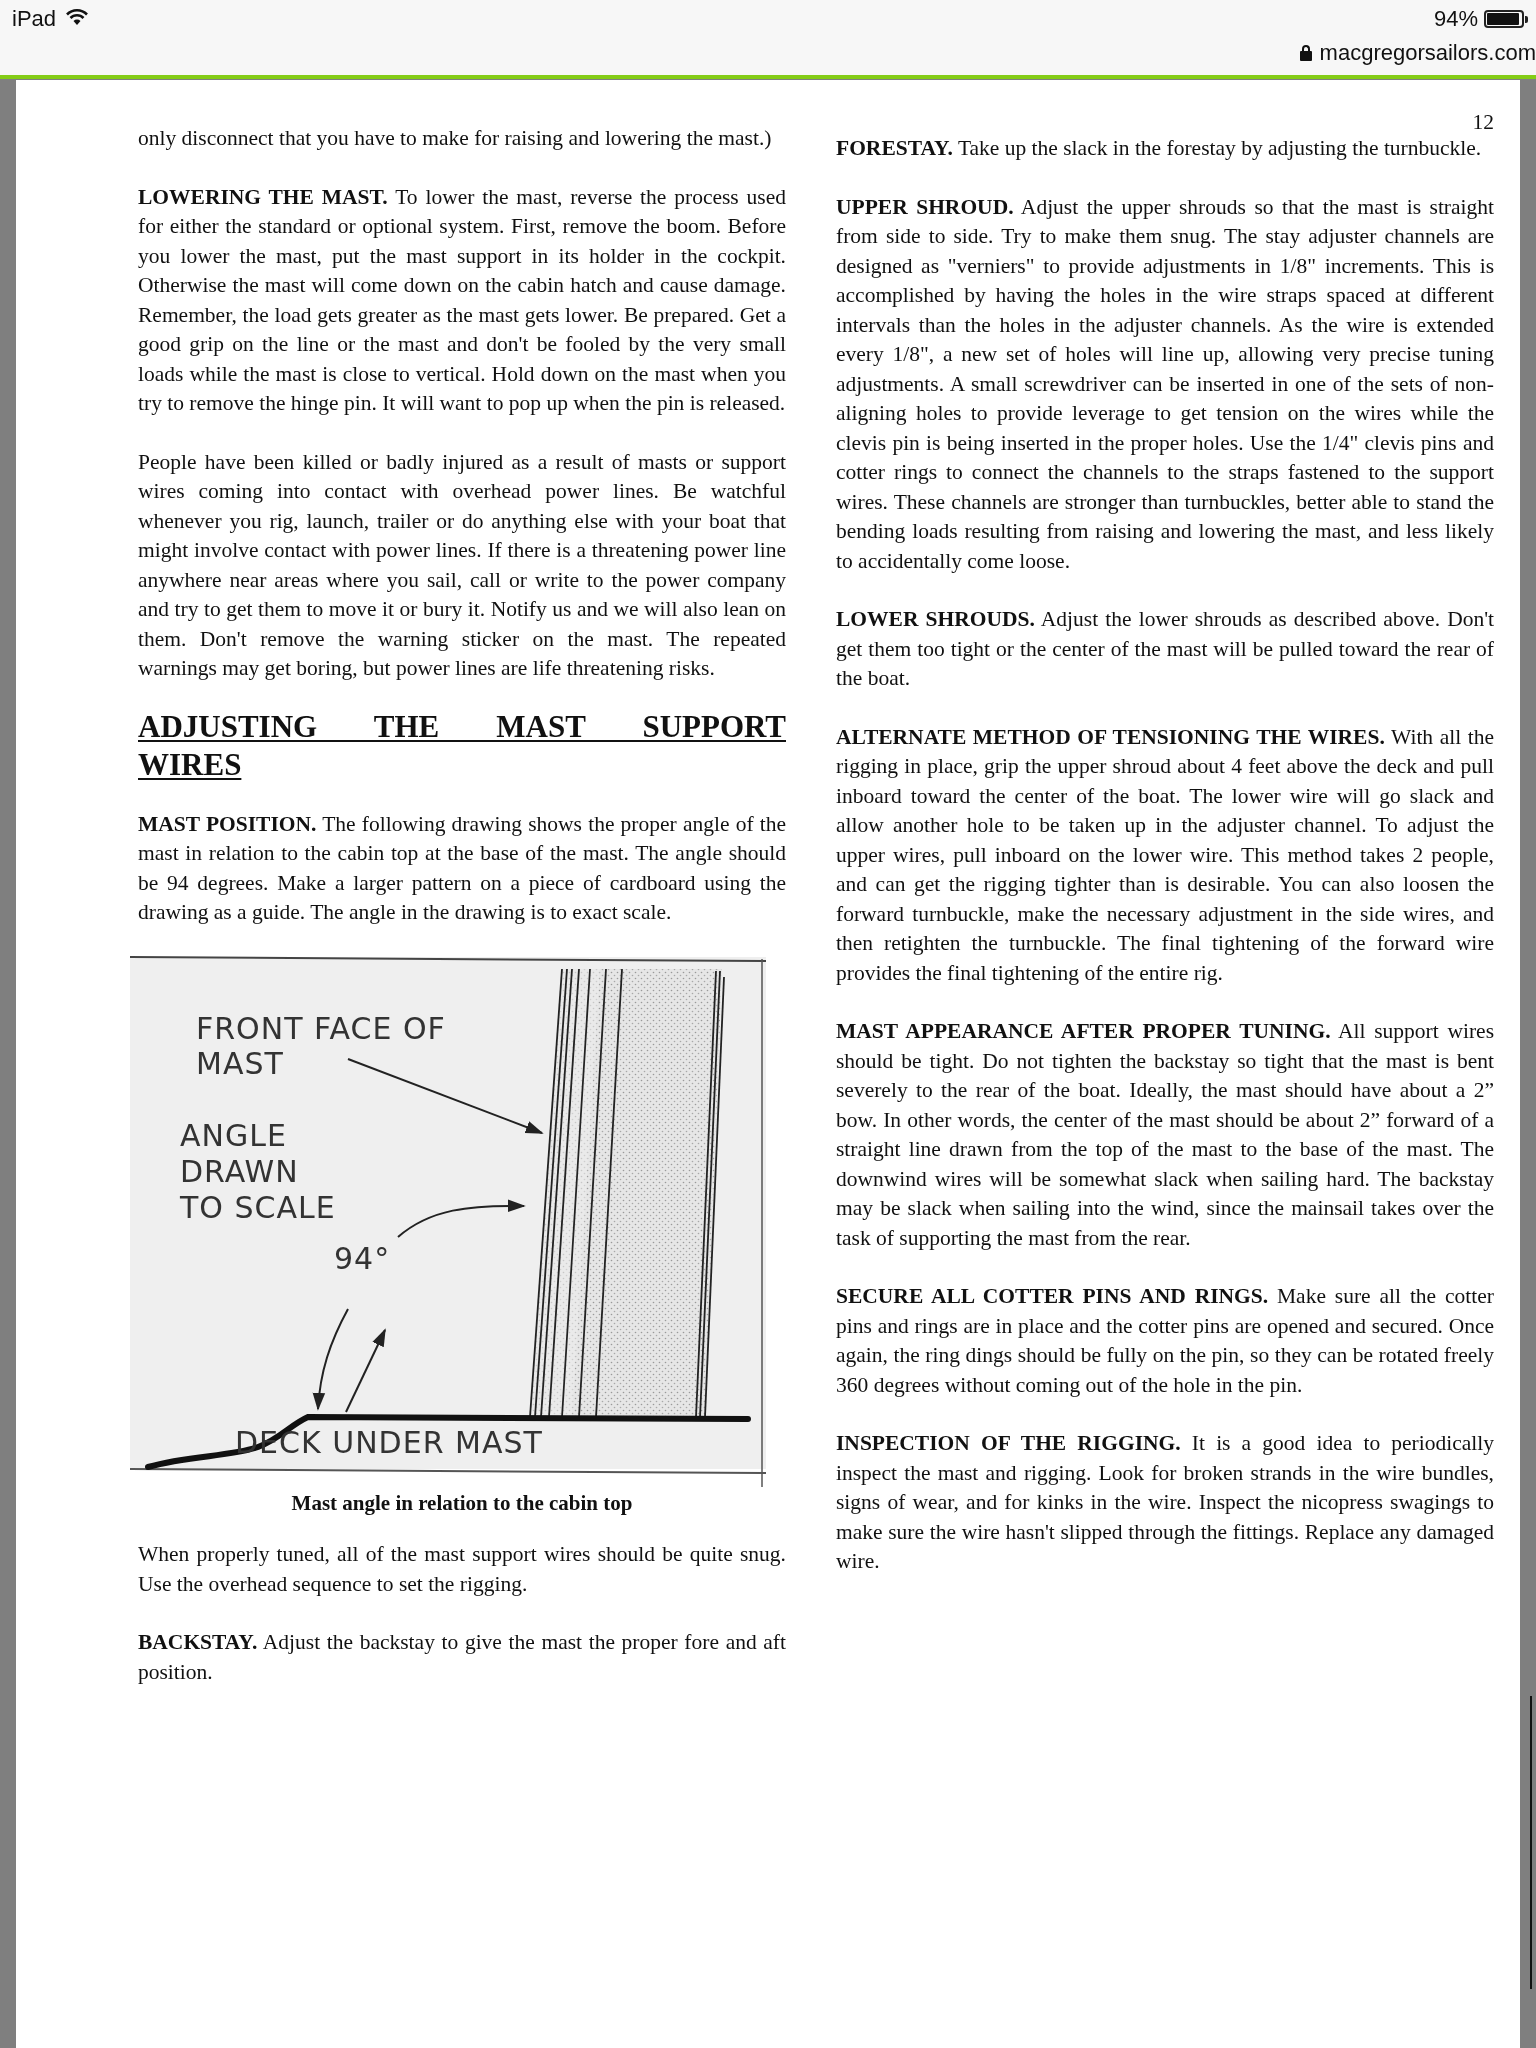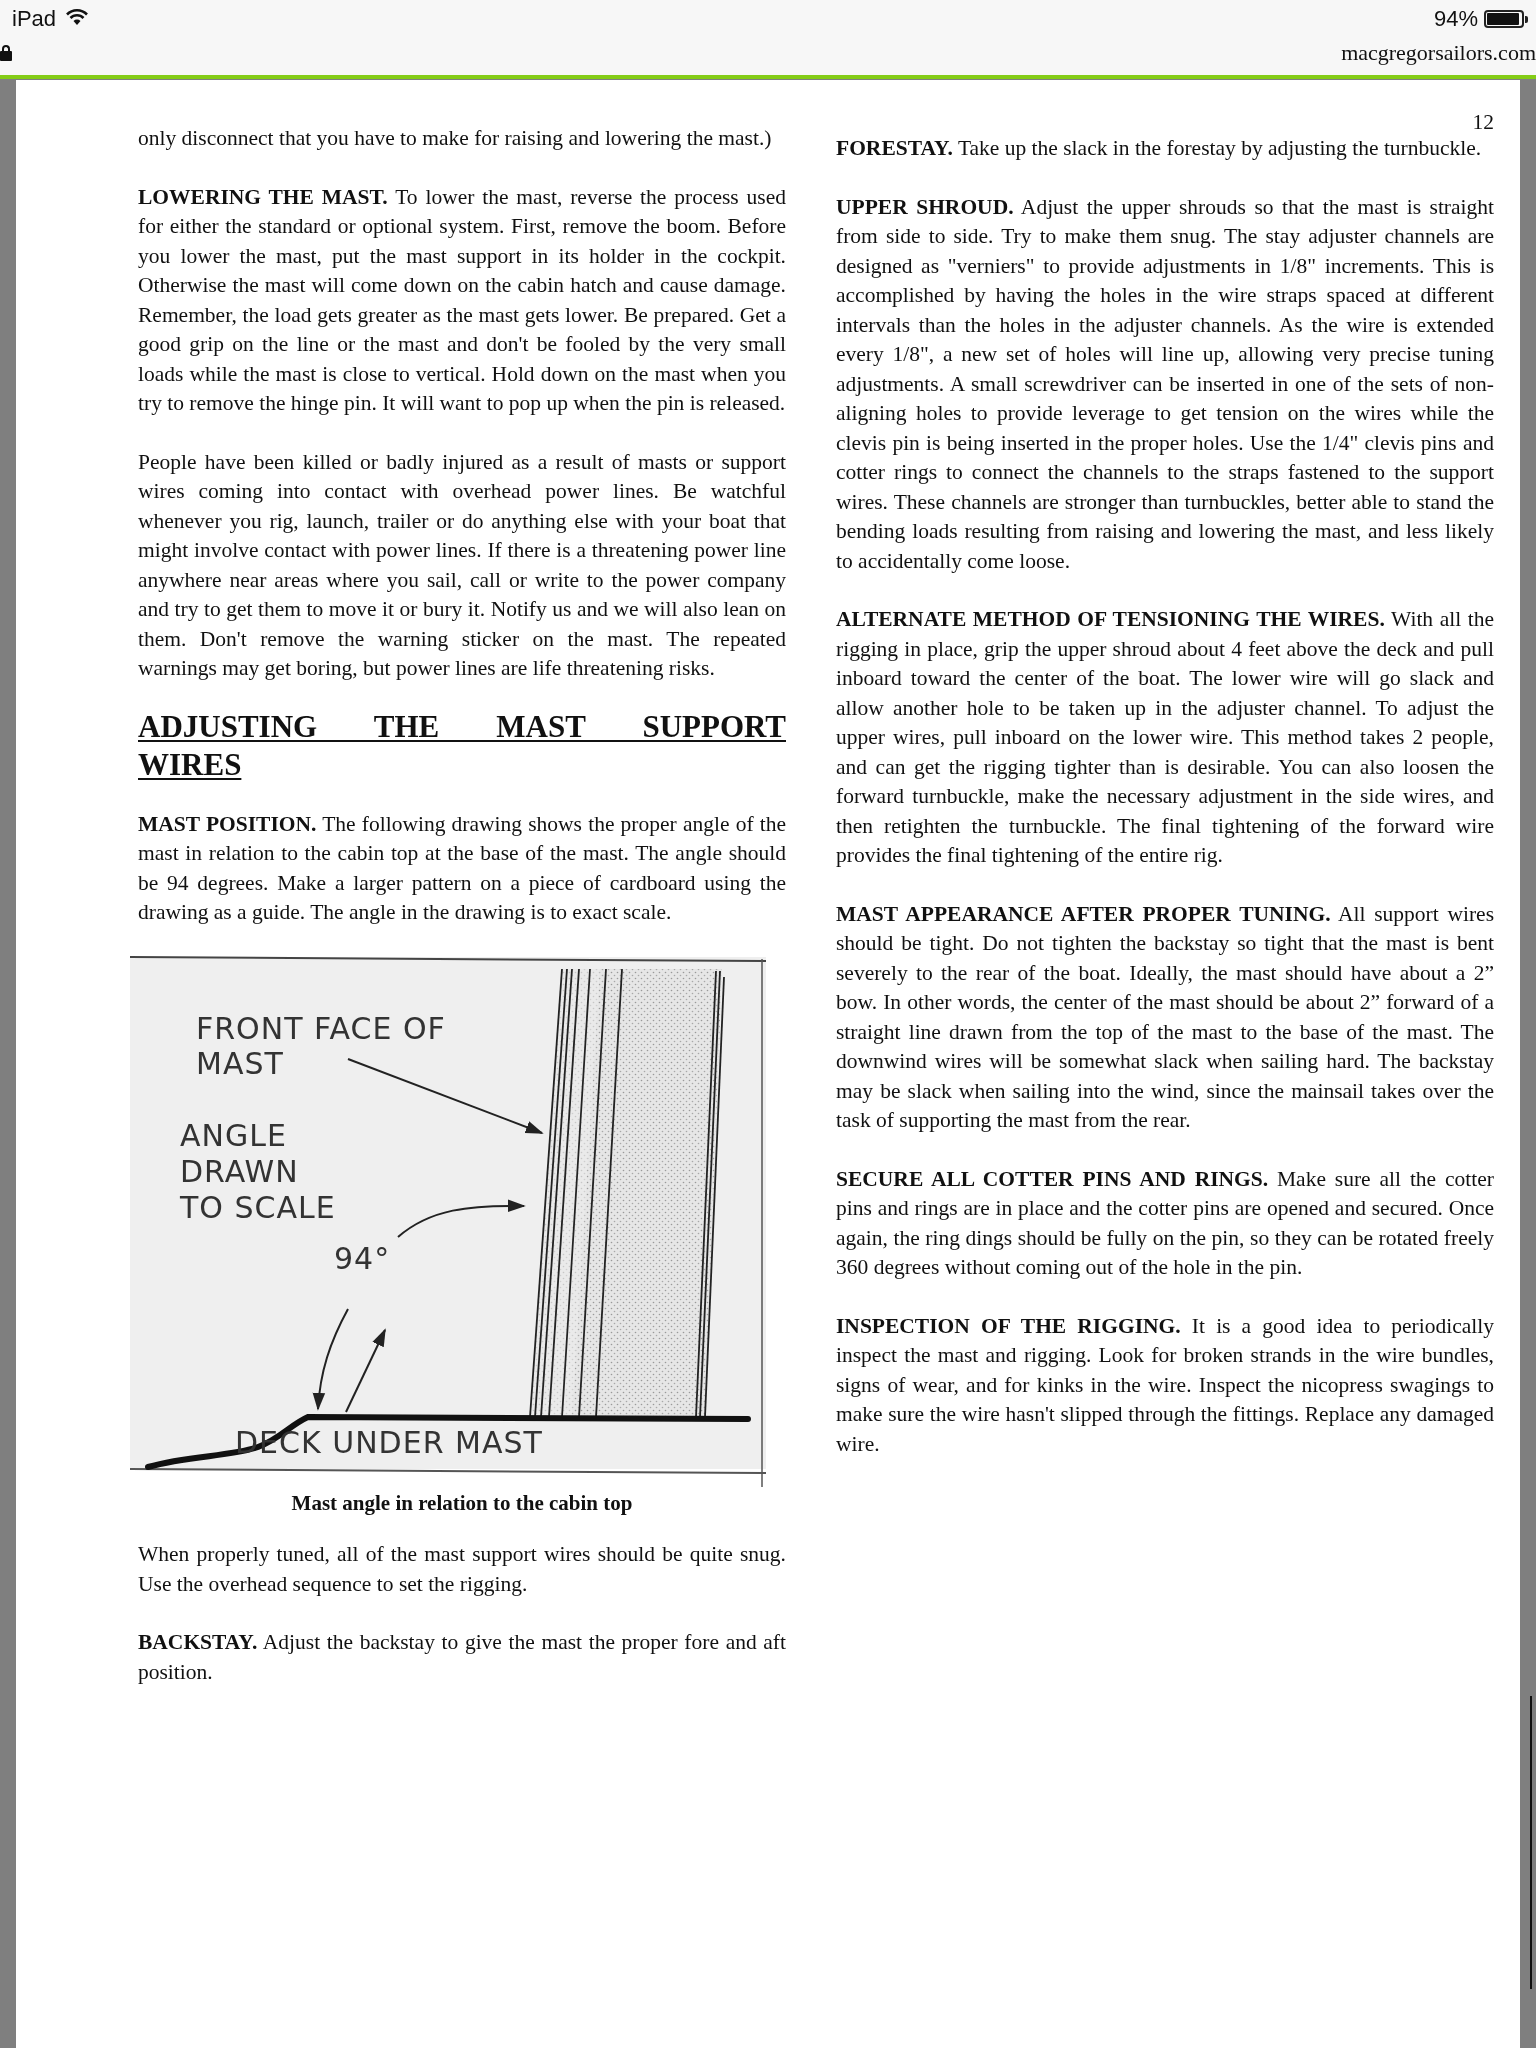--- a/index.html
+++ b/index.html
@@ -7,21 +7,21 @@
   body { position: relative; font-family: "Liberation Serif", serif; color: #111; }
 
   
   .chrome { position: absolute; left: 0; top: 0; width: 1536px; height: 79px; background: #f7f7f7; border-bottom: 4px solid #84cc16; font-family: "Liberation Sans", sans-serif; color: #111; }
   .sb-left { position: absolute; left: 12px; top: 6px; font-size: 22px; display: flex; align-items: center; gap: 10px; }
   .sb-center { position: absolute; left: 0; right: 0; top: 6px; text-align: center; font-size: 22px; font-weight: 600; }
   .sb-right { position: absolute; right: 12px; top: 6px; font-size: 22px; display: flex; align-items: center; gap: 6px; }
   .battery { width: 40px; height: 18px; border: 2px solid #222; border-radius: 4px; padding: 1px; position: relative; }
   .battery .fill { width: 94%; height: 100%; background: #111; border-radius: 1px; }
   .battery::after { content: ""; position: absolute; right: -6px; top: 4px; width: 3px; height: 7px; background: #222; border-radius: 0 2px 2px 0; }
-  .urlbar { position: absolute; left: 0; right: 0; top: 40px; text-align: center; font-size: 22px; display: flex; justify-content: space-between; align-items: center; gap: 8px; font-family: Liberation Serif, serif; }
+  .urlbar { position: absolute; left: 0; right: 0; top: 40px; text-align: center; font-size: 22px; display: flex; justify-content: flex-end; align-items: center; gap: 8px; }
   .lock { width: 12px; height: 16px; position: relative; display: inline-block; }
   .lock::before { content: ""; position: absolute; left: 2px; top: 0; width: 8px; height: 9px; border: 2px solid #111; border-bottom: none; border-radius: 5px 5px 0 0; box-sizing: border-box; }
   .lock::after { content: ""; position: absolute; left: 0; top: 6px; width: 12px; height: 10px; background: #111; border-radius: 1px; }
 
   
   .page { position: absolute; left: 16px; top: 80px; width: 1504px; height: 1968px; background: #ffffff; }
   .col { position: absolute; font-size: 21.5px; line-height: 29.5px; text-align: justify; }
   .col-left { left: 122px; top: 44px; width: 648px; }
   .col-right { left: 820px; top: 30px; width: 658px; }
   .para { margin-bottom: 29px; }
@@ -132,20 +132,21 @@
     <p class="para"><b>BACKSTAY.</b><span> Adjust the backstay to give the mast the proper fore and aft position.</span></p>
   </div>
 
   <div class="col col-right">
     <div class="pagenum">12</div>
 
     <p class="para"><b>FORESTAY.</b><span> Take up the slack in the forestay by adjusting the turnbuckle.</span></p>
 
     <p class="para"><b>UPPER SHROUD.</b><span> Adjust the upper shrouds so that the mast is straight from side to side.  Try to make them snug.  The stay adjuster channels are designed as "verniers" to provide adjustments in 1/8" increments.  This is accomplished by having the holes in the wire straps spaced at different intervals than the holes in the adjuster channels.  As the wire is extended every 1/8", a new set of holes will line up, allowing very precise tuning adjustments.  A small screwdriver can be inserted in one of the sets of non-aligning holes to provide leverage to get tension on the wires while the clevis pin is being inserted in the proper holes.  Use the 1/4" clevis pins and cotter rings to connect the channels to the straps fastened to the support wires.  These channels are stronger than turnbuckles, better able to stand the bending loads resulting from raising and lowering the mast, and less likely to accidentally come loose.</span></p>
 
+    <p class="para"><b>LOWER SHROUDS.</b><span> Adjust the lower shrouds as described above.  Don't get them too tight or the center of the mast will be pulled toward the rear of the boat.</span></p>
 
     <p class="para"><b>ALTERNATE METHOD OF TENSIONING THE WIRES.</b><span> With all the rigging in place, grip the upper shroud about 4 feet above the deck and pull inboard toward the center of the boat.  The lower wire will go slack and allow another hole to be taken up in the adjuster channel.  To adjust the upper wires, pull inboard on the lower wire.  This method takes 2 people, and can get the rigging tighter than is desirable.  You can also loosen the forward turnbuckle, make the necessary adjustment in the side wires, and then retighten the turnbuckle.  The final tightening of the forward wire provides the final tightening of the entire rig.</span></p>
 
     <p class="para"><b>MAST APPEARANCE AFTER PROPER TUNING.</b><span> All support wires should be tight.  Do not tighten the backstay so tight that the mast is bent severely to the rear of the boat. Ideally, the mast should have about a 2” bow.  In other words, the center of the mast should be about 2” forward of a straight line drawn from the top of the mast to the base of the mast. The downwind wires will be somewhat slack when sailing hard.  The backstay may be slack when sailing into the wind, since the mainsail takes over the task of supporting the mast from the rear.</span></p>
 
     <p class="para"><b>SECURE ALL COTTER PINS AND RINGS.</b><span> Make sure all the cotter pins and rings are in place and the cotter pins are opened and secured.  Once again, the ring dings should be fully on the pin, so they can be rotated freely 360 degrees without coming out of the hole in the pin.</span></p>
 
     <p class="para"><b>INSPECTION OF THE RIGGING.</b><span> It is a good idea to periodically inspect the mast and rigging.  Look for broken strands in the wire bundles, signs of wear, and for kinks in the wire.  Inspect the nicopress swagings to make sure the wire hasn't slipped through the fittings.  Replace any damaged wire.</span></p>
   </div>
 

